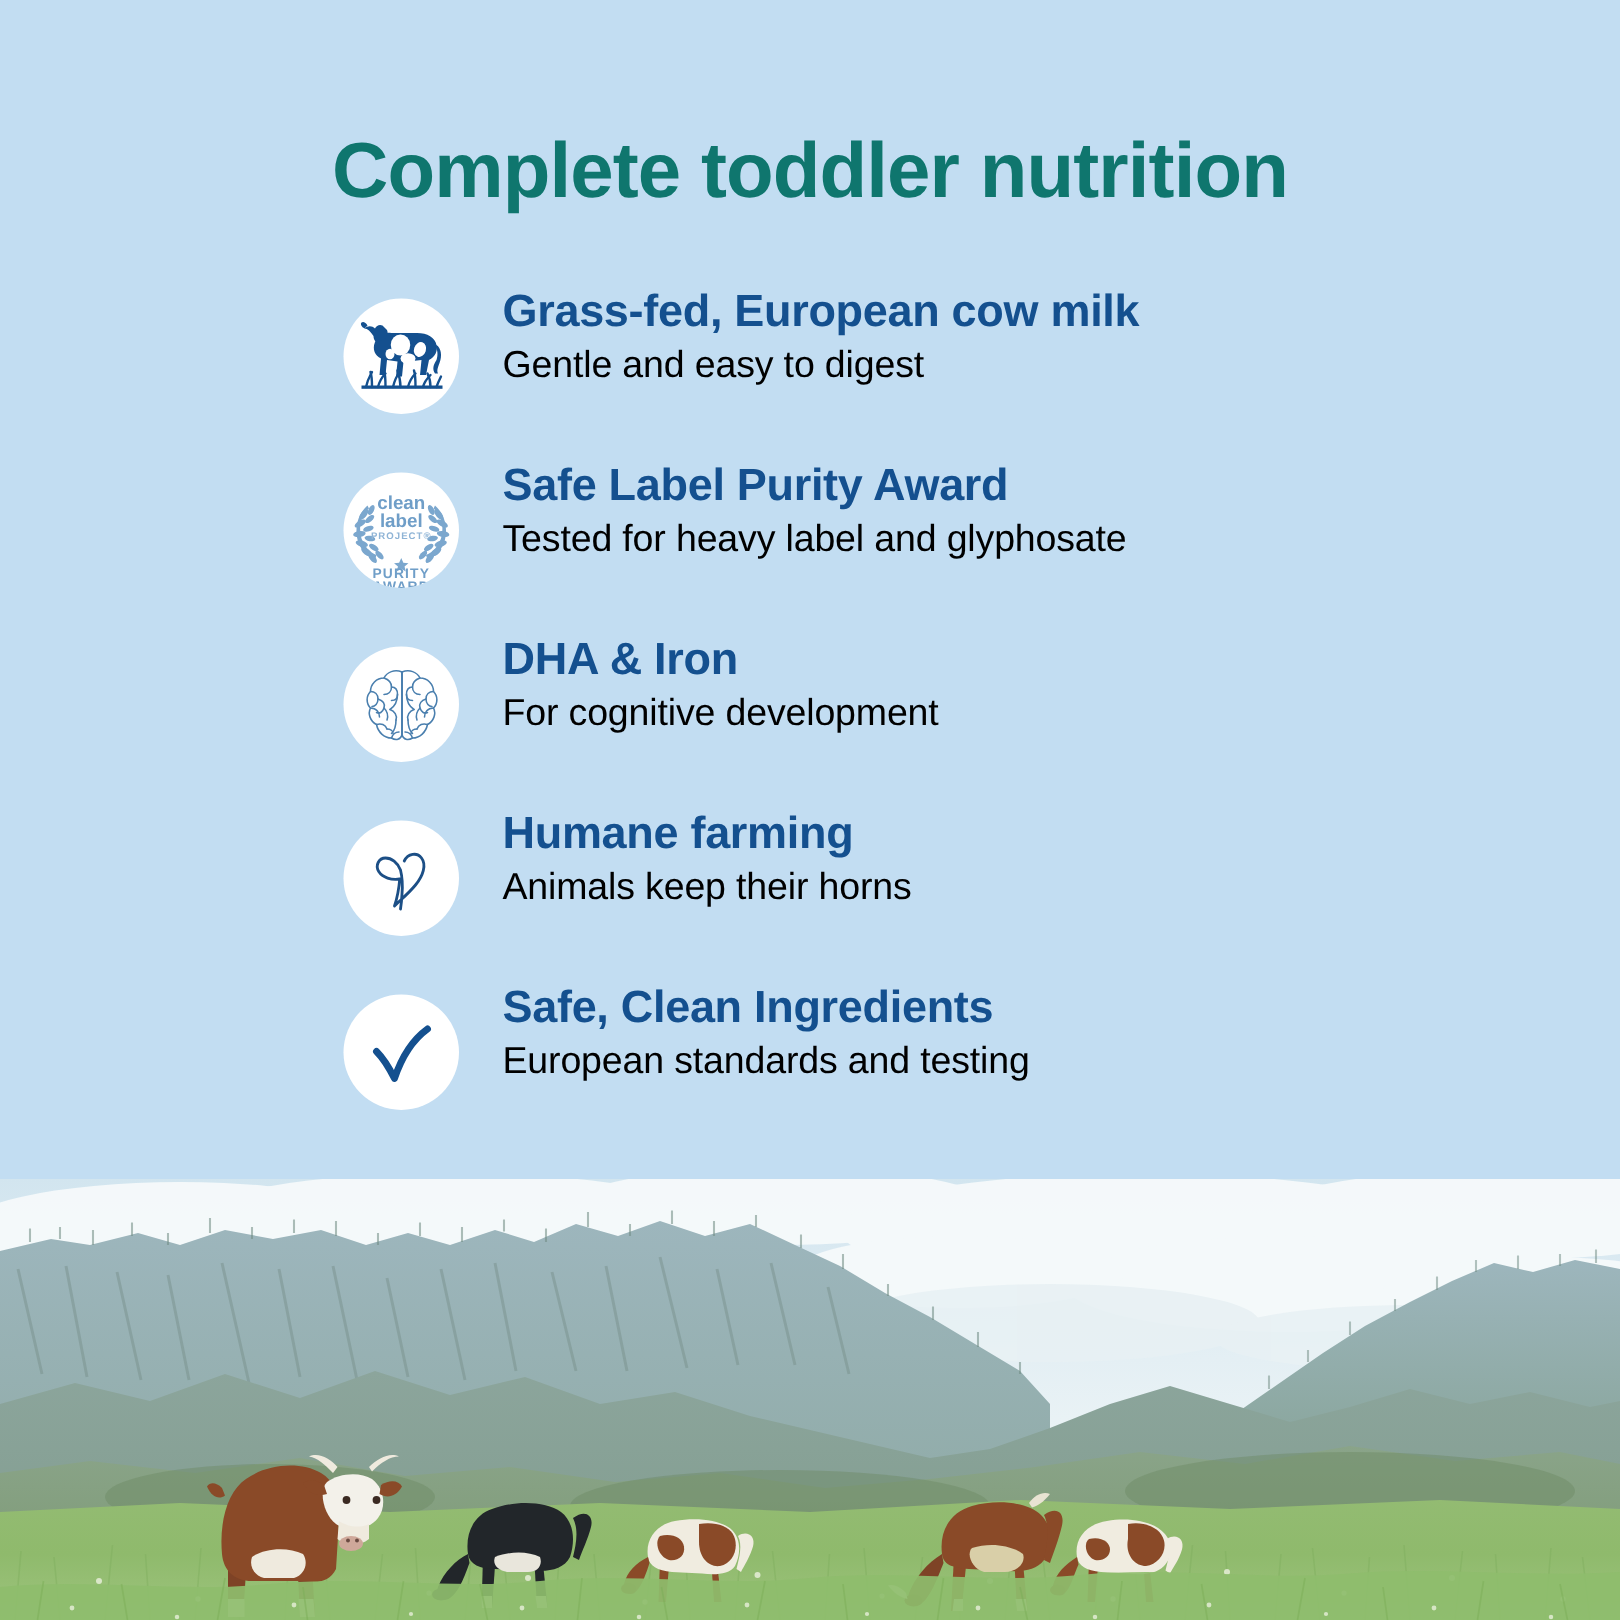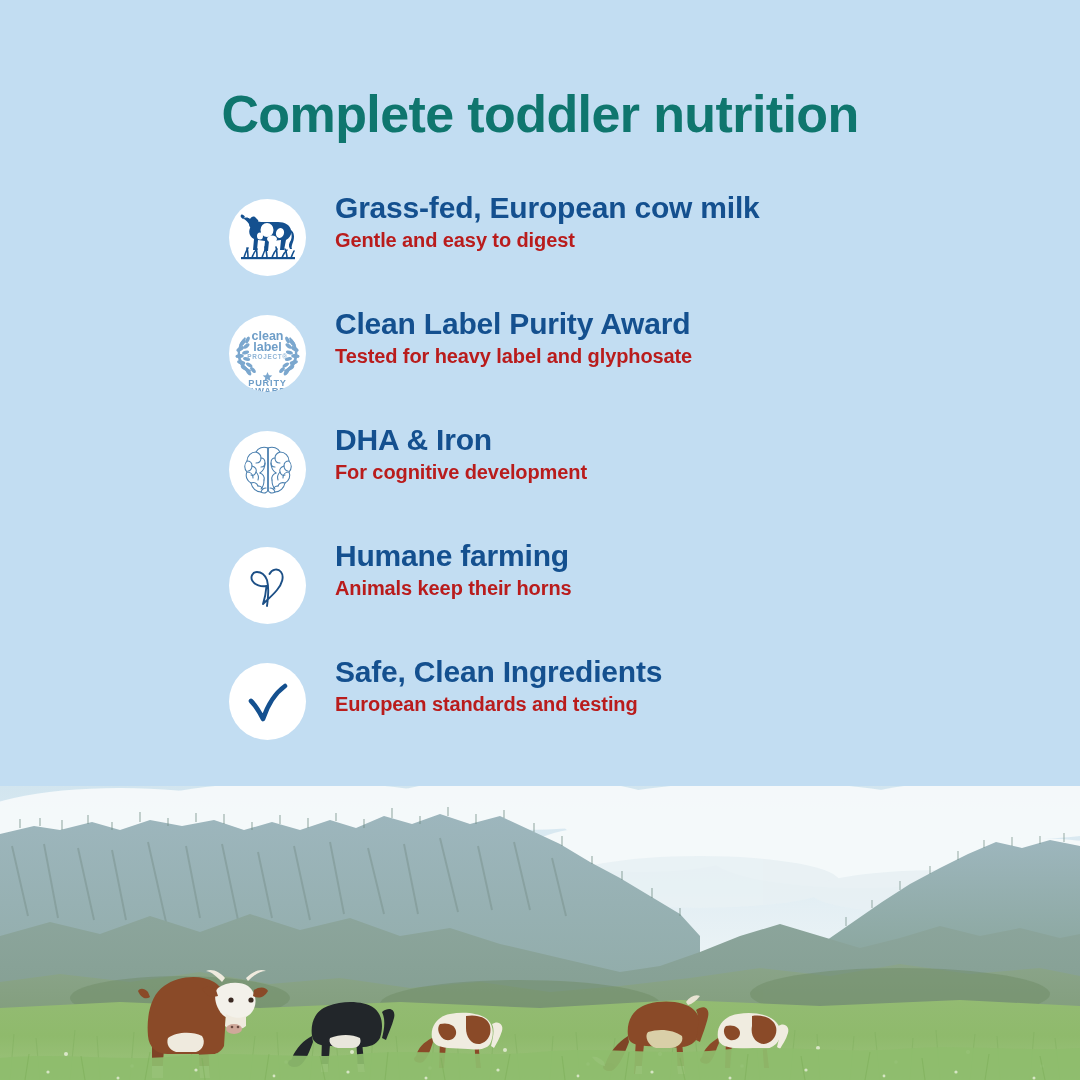--- a/index.html
+++ b/index.html
@@ -69,23 +69,23 @@
   }
   .feature-title {
     font-size: 30px;
     font-weight: bold;
     color: #14508f;
     line-height: 1.22;
     letter-spacing: -0.2px;
     white-space: nowrap;
   }
   .feature-sub {
-    font-size: 20px;
-    font-weight: bold;
-    color: #b91c1c;
+    font-size: 25px;
+    font-weight: normal;
+    color: #000000;
     line-height: 1.25;
     letter-spacing: -0.1px;
     white-space: nowrap;
     margin-top: 1px;
   }
 
   
   .cl-badge {
     position: relative;
     width: 77px;
@@ -202,21 +202,21 @@
             <text x="38.5" y="24.5" text-anchor="middle" font-family="Liberation Sans, sans-serif" font-size="12.5" font-weight="bold" fill="#6f9ec8">clean</text>
             <text x="38.5" y="36" text-anchor="middle" font-family="Liberation Sans, sans-serif" font-size="12.5" font-weight="bold" fill="#6f9ec8">label</text>
             <text x="38.5" y="44" text-anchor="middle" font-family="Liberation Sans, sans-serif" font-size="6.4" font-weight="bold" letter-spacing="0.7" fill="#8fb4d6">PROJECT®</text>
 
             <text x="38.5" y="70.5" text-anchor="middle" font-family="Liberation Sans, sans-serif" font-size="9.2" font-weight="bold" letter-spacing="0.8" fill="#6f9ec8">PURITY</text>
             <text x="38.5" y="79" text-anchor="middle" font-family="Liberation Sans, sans-serif" font-size="9.2" font-weight="bold" letter-spacing="0.8" fill="#6f9ec8">AWARD</text>
           </svg>
         </div>
       </div>
       <div class="feature-text">
-        <div class="feature-title">Clean Label Purity Award</div>
+        <div class="feature-title">Safe Label Purity Award</div>
         <div class="feature-sub">Tested for heavy label and glyphosate</div>
       </div>
     </div>
 
     <div class="feature-row">
       <div class="icon-badge">
         <svg width="56" height="56" viewBox="0 0 56 56" aria-hidden="true">
           <g fill="none" stroke="#4a7fae" stroke-width="1.05" stroke-linecap="round" stroke-linejoin="round">
 
             <path d="M28 6 C23 4 18 6 16 10 C11 10 7 14 7 19 C4 22 4 27 7 30 C5 34 7 39 11 41 C12 46 16 50 21 50 C24 52 27 51 28 48 Z"></path>

